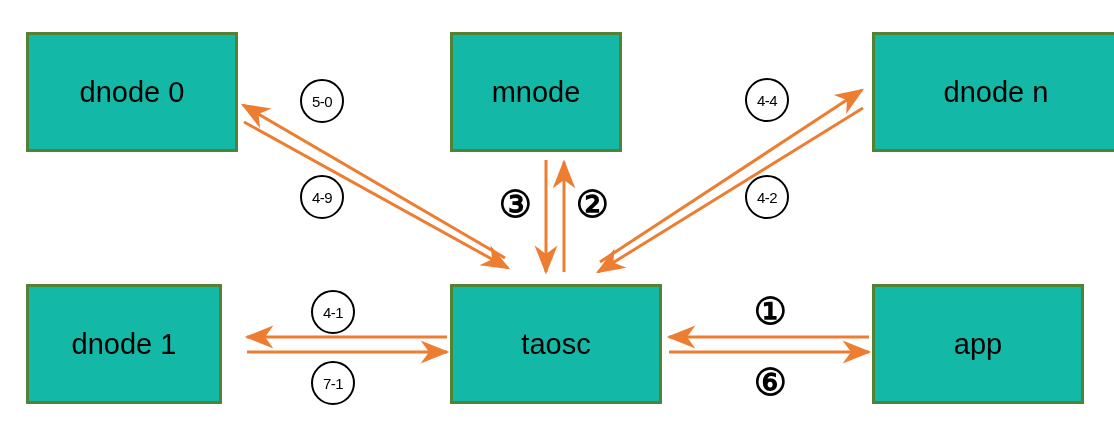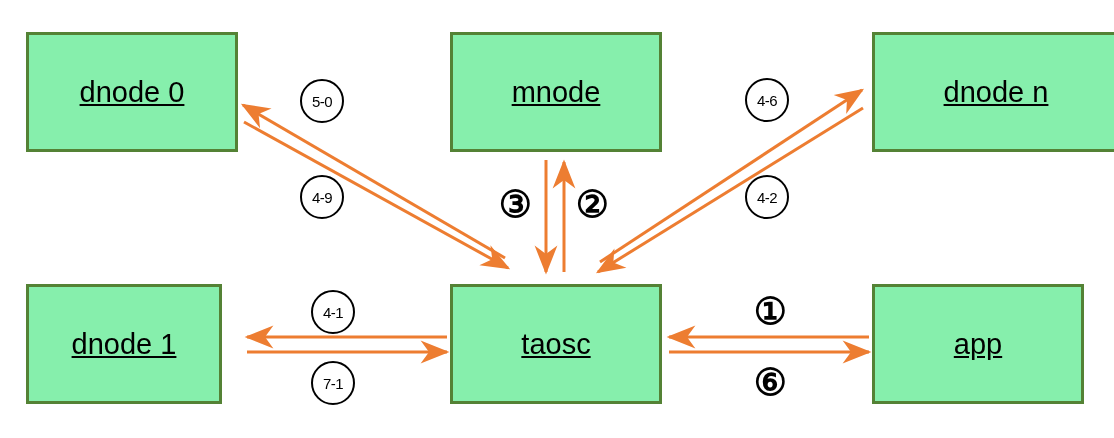--- a/index.html
+++ b/index.html
@@ -13,26 +13,25 @@
   #canvas {
     position: relative;
     width: 1114px;
     height: 438px;
     background: #ffffff;
     overflow: hidden;
   }
   .node-box {
     position: absolute;
     box-sizing: border-box;
-    background: #86efac;
+    background: #14b8a6;
     border: 3px solid #548235;
     display: flex;
     align-items: center;
     justify-content: center;
-    text-decoration: underline;
   }
   .node-label {
     font-size: 29px;
     color: #000000;
     font-family: "Liberation Sans", sans-serif;
     line-height: 1;
     white-space: nowrap;
   }
   svg.edges {
     position: absolute;
@@ -96,21 +95,21 @@
     <line class="edge-line" x1="247" y1="352" x2="447" y2="352" marker-end="url(#ah)"></line>
 
     <line class="edge-line" x1="869" y1="337" x2="669" y2="337" marker-end="url(#ah)"></line>
     <line class="edge-line" x1="669" y1="352" x2="869" y2="352" marker-end="url(#ah)"></line>
   </svg>
 
   <div class="node-box" style="left:26px; top:32px; width:212px; height:120px;">
     <span class="node-label">dnode 0</span>
   </div>
 
-  <div class="node-box" style="left:450px; top:32px; width:212px; height:120px;">
+  <div class="node-box" style="left:450px; top:32px; width:172px; height:120px;">
     <span class="node-label">mnode</span>
   </div>
 
   <div class="node-box" style="left:872px; top:32px; width:248px; height:120px;">
     <span class="node-label">dnode n</span>
   </div>
 
   <div class="node-box" style="left:26px; top:284px; width:196px; height:120px;">
     <span class="node-label">dnode 1</span>
   </div>
@@ -120,21 +119,21 @@
   </div>
 
   <div class="node-box" style="left:872px; top:284px; width:212px; height:120px;">
     <span class="node-label">app</span>
   </div>
 
   <div class="badge" style="left:300px; top:79px;">5-0</div>
 
   <div class="badge" style="left:300px; top:175px;">4-9</div>
 
-  <div class="badge" style="left:745px; top:78px;">4-6</div>
+  <div class="badge" style="left:745px; top:78px;">4-4</div>
 
   <div class="badge" style="left:745px; top:175px;">4-2</div>
 
   <div class="badge" style="left:311px; top:290px;">4-1</div>
 
   <div class="badge" style="left:311px; top:361px;">7-1</div>
 
   <div class="badge glyph" style="left:493px; top:182px;">③</div>
 
   <div class="badge glyph" style="left:570px; top:182px;">②</div>

